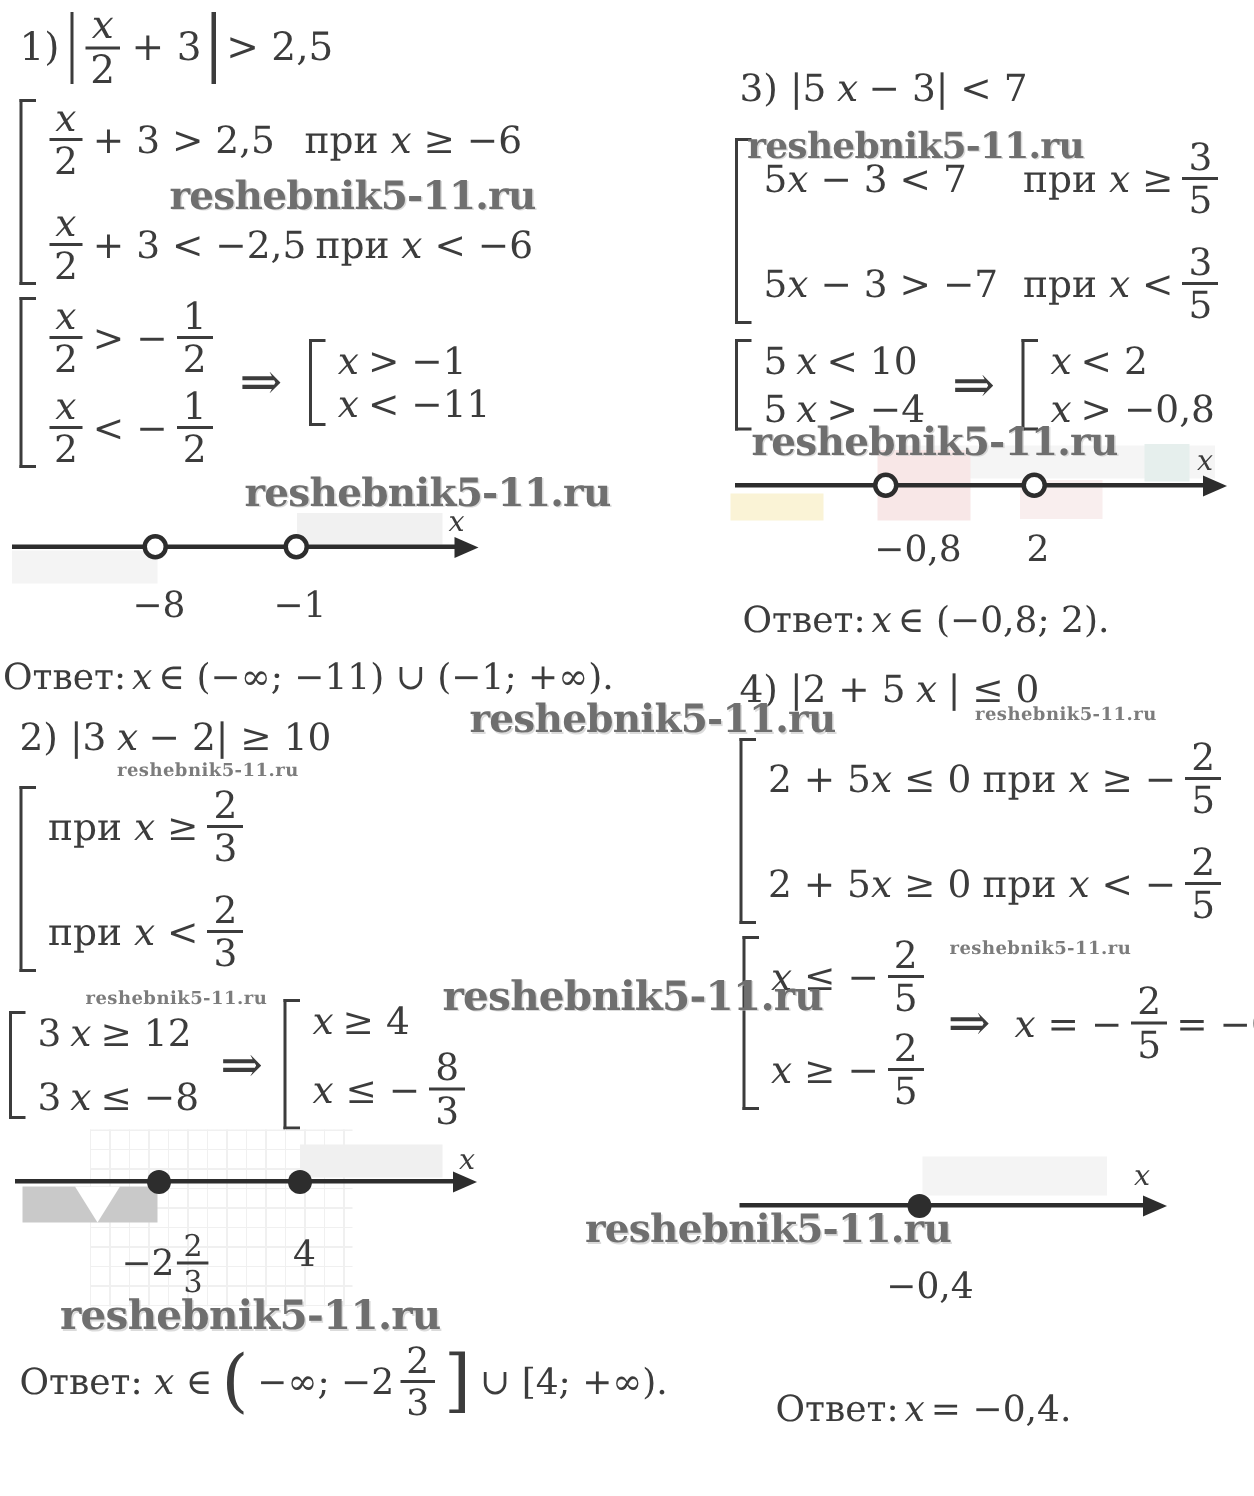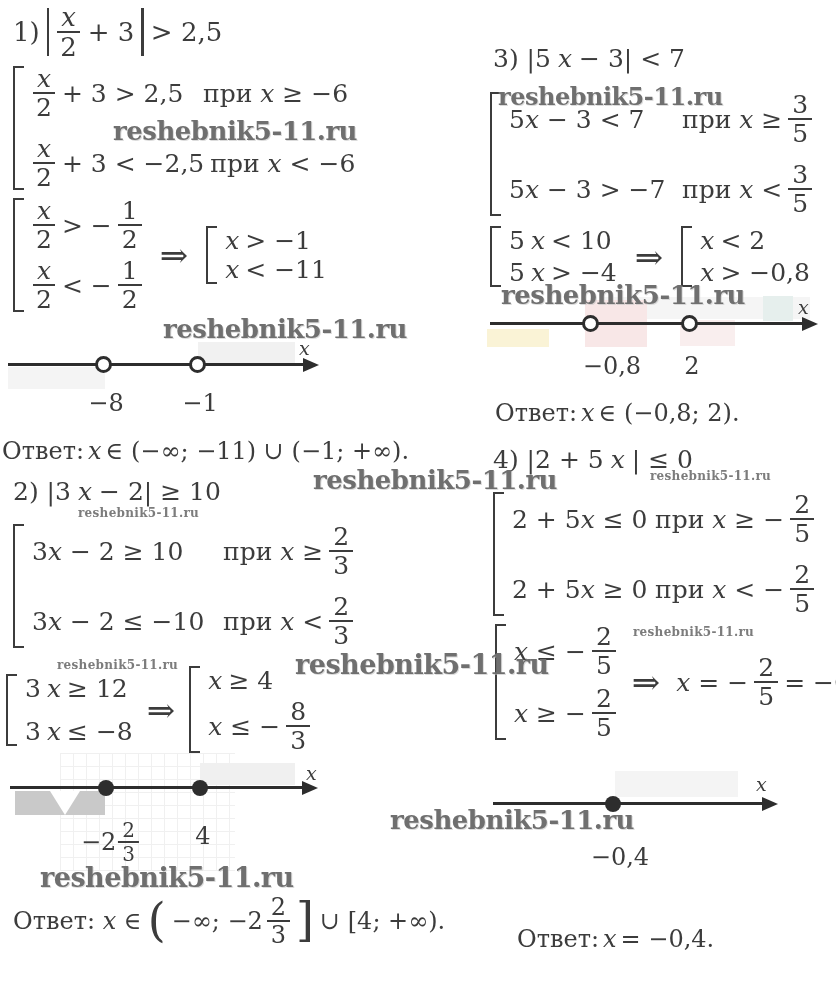--- a/index.html
+++ b/index.html
@@ -142,35 +142,29 @@
 </div>
 
 <div class="abs ans" style="left:2px; top:437px;">Ответ: <i>x</i> ∈ (−∞; −11) ∪ (−1; +∞).</div>
 
 <div class="abs head" style="left:13px; top:477px; font-size:25px;">2) |3<i>x</i> − 2| ≥ 10</div>
 
 <div class="abs sys" style="left:13px; top:524px; height:124px;">
   <span class="brk"></span>
   <div class="rows sb">
     <div class="mrow">
-      <span class="expr w185">
-          <span>3<i>x</i> − 2 ≥ 10</span>
-        </span>
       <span class="mrow">
         <span>при <i>x</i> ≥</span>
         <span class="frac">
             <span class="num">2</span>
             <span class="den">3</span>
           </span>
       </span>
     </div>
     <div class="mrow">
-      <span class="expr w185">
-          <span>3<i>x</i> − 2 ≤ −10</span>
-        </span>
       <span class="mrow">
         <span>при <i>x</i> &lt;</span>
         <span class="frac">
             <span class="num">2</span>
             <span class="den">3</span>
           </span>
       </span>
     </div>
   </div>
 </div>

